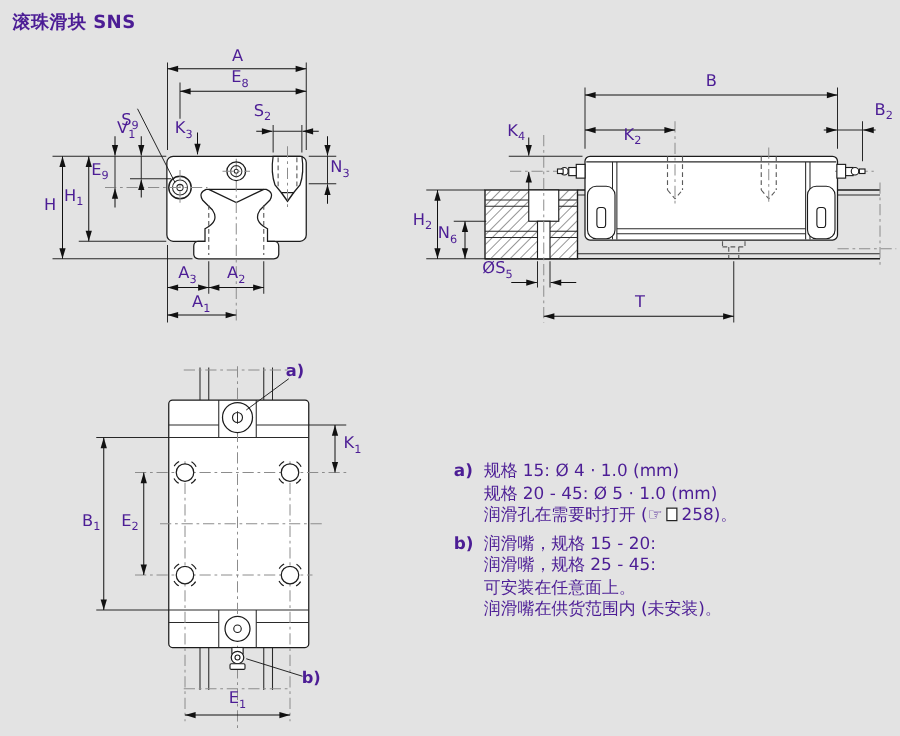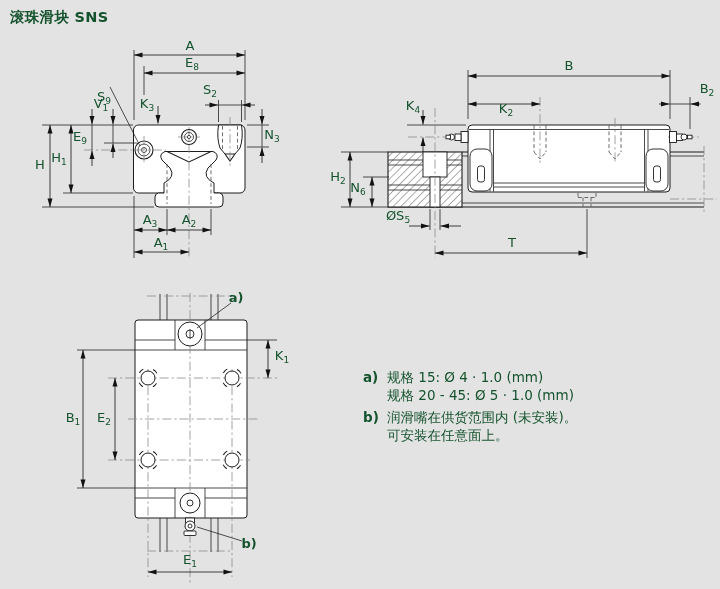--- a/index.html
+++ b/index.html
@@ -1,17 +1,17 @@
 <!DOCTYPE html>
 <html><head>
 <meta charset="utf-8">
 <style>
   html,body{margin:0;padding:0;}
   .page{position:relative;width:720px;height:589px;background:#e3e3e3;overflow:hidden;
-        font-family:"DejaVu Sans","Liberation Sans",sans-serif;color:#14532d;}
+        font-family:"DejaVu Sans","Liberation Sans",sans-serif;color:#4c1d95;}
   .title{position:absolute;left:10px;top:8px;font-size:14.5px;font-weight:bold;letter-spacing:.3px;}
   svg{position:absolute;left:0;top:0;}
   .ln{stroke:#1c1c1c;stroke-width:1.1;fill:none}
   .tn{stroke:#2a2a2a;stroke-width:.85;fill:none}
   .xln{stroke:#1a1a1a;stroke-width:.75;fill:none}
   .dl{stroke:#111;stroke-width:.8;fill:none}
   .cl{stroke:#8c8c8c;stroke-width:.8;fill:none;stroke-dasharray:9 3 2.2 3}
   .hd{stroke:#5a5a5a;stroke-width:.9;fill:none;stroke-dasharray:3.8 2.6}
   .wf{fill:#fff;stroke:#1c1c1c;stroke-width:1}
   .wf9{fill:#fff;stroke:#1c1c1c;stroke-width:.9}
@@ -285,23 +285,26 @@
   <span class="dlb" style="left:104px;top:419px"><span>E</span><sub>2</sub></span>
   <span class="dlb" style="left:190px;top:561px"><span>E</span><sub>1</sub></span>
   <span class="dlb bold" style="left:249px;top:545px"><span>b)</span><sub></sub></span>
 
   <div class="notes">
     <div class="note">
       <span class="note-label">a)</span>
       <div class="note-body">
         <div>规格 15: Ø 4 · 1.0 (mm)</div>
         <div>规格 20 - 45: Ø 5 · 1.0 (mm)</div>
+        <div><span>润滑孔在需要时打开 (</span><span class="hand">☞</span><span class="page-ic"></span><span>258)。</span></div>
       </div>
     </div>
     <div class="note">
       <span class="note-label">b)</span>
       <div class="note-body">
+        <div>润滑嘴，规格 15 - 20:</div>
+        <div>润滑嘴，规格 25 - 45:</div>
+        <div>可安装在任意面上。</div>
         <div>润滑嘴在供货范围内 (未安装)。</div>
-        <div>可安装在任意面上。</div>
       </div>
     </div>
   </div>
 </div>
 
 </body></html>

